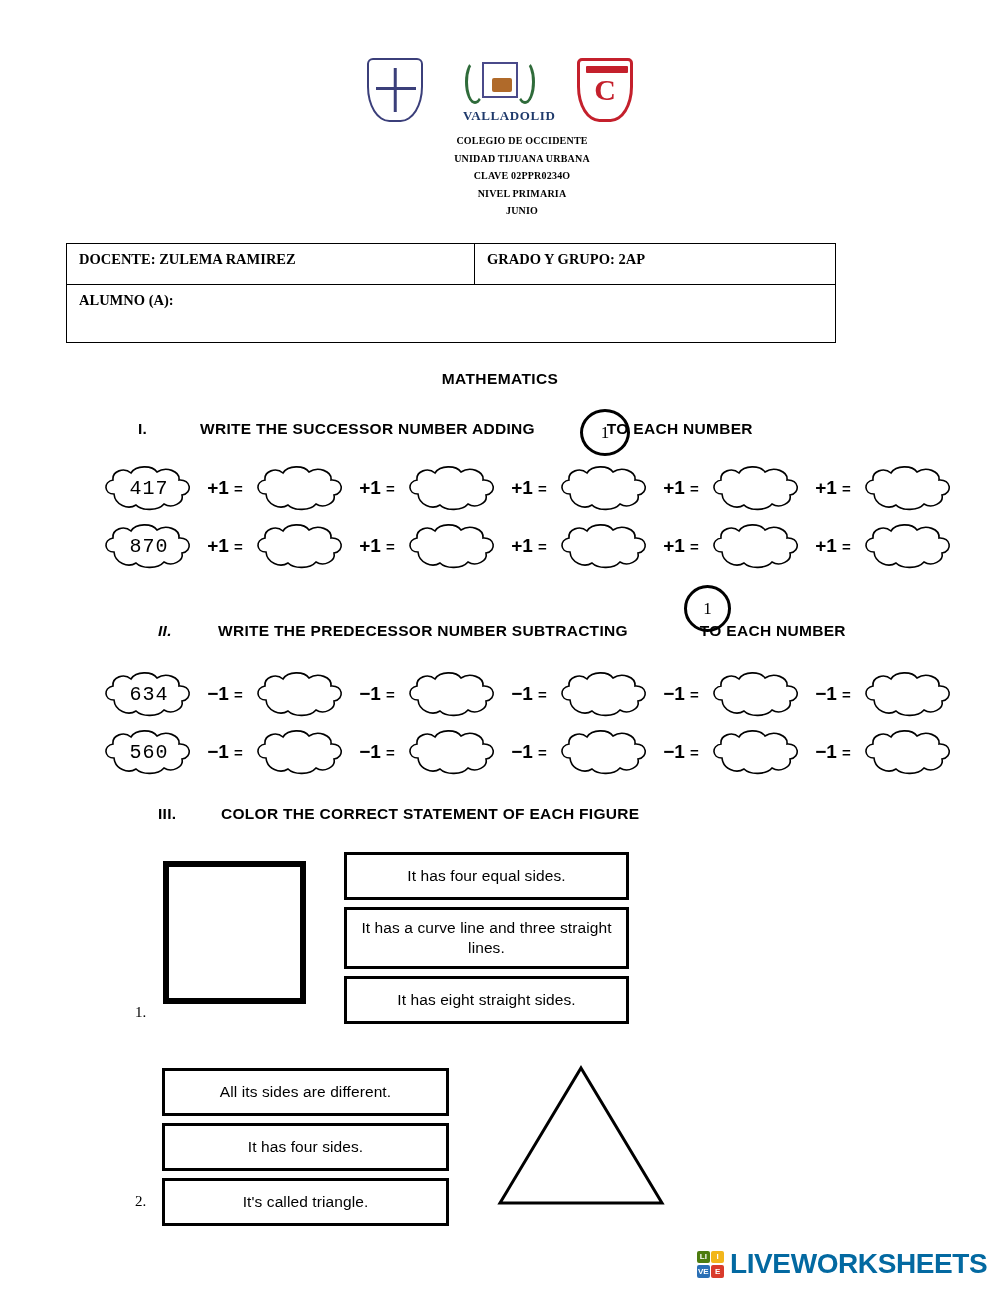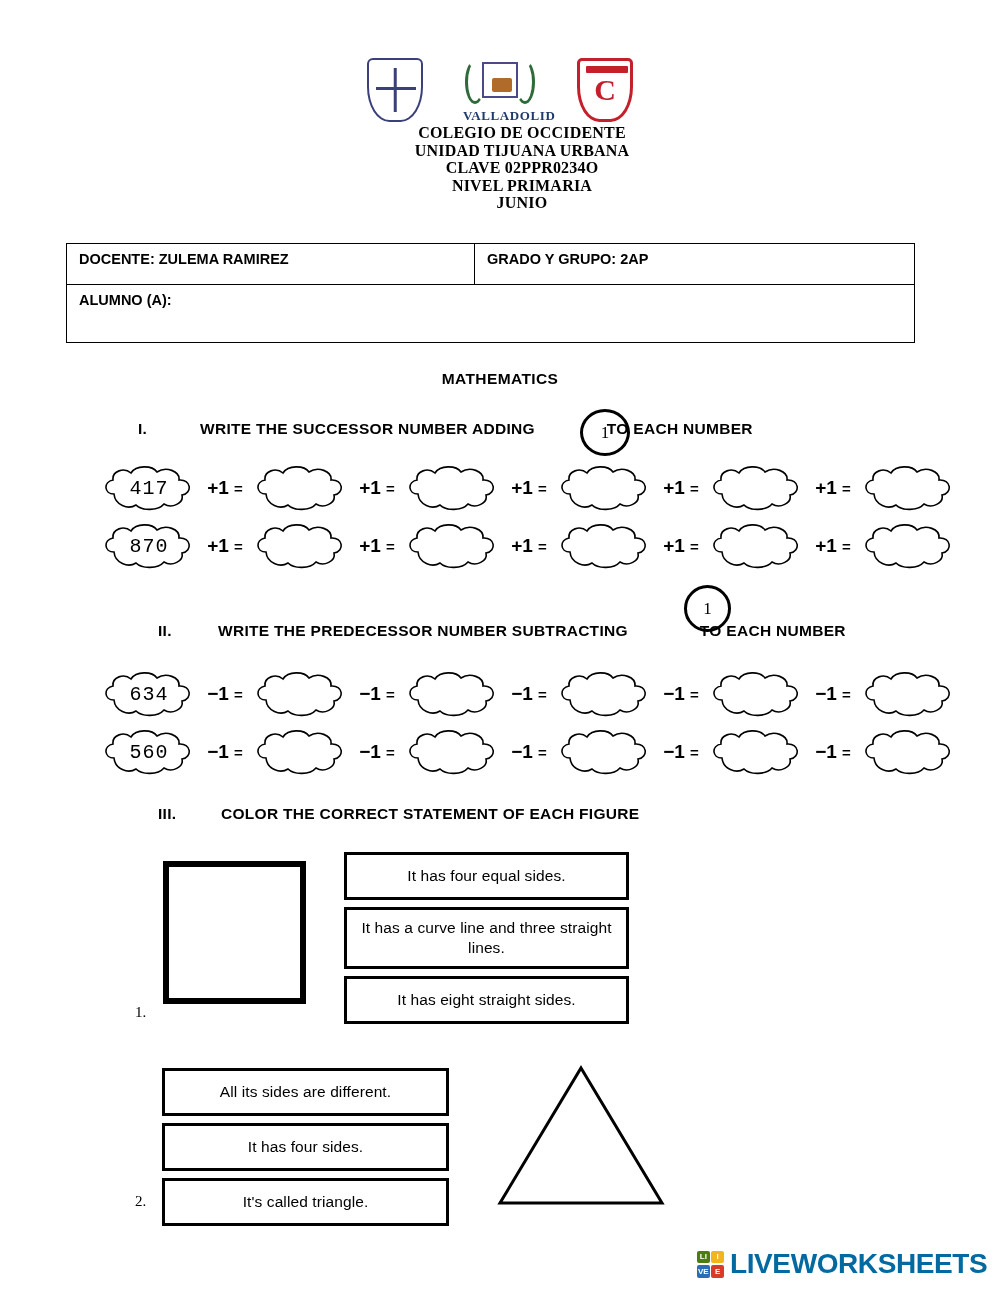--- a/index.html
+++ b/index.html
@@ -72,35 +72,35 @@
     font-family: "Liberation Serif", serif;
     font-size: 30px; font-weight: bold; color: #c4202c;
   }
   .logo-shield-red .cap {
     position: absolute; left: 6px; top: 5px; width: 42px; height: 7px;
     background: #c4202c; border-radius: 1px;
   }
 
   
   .school-head {
-    position: absolute; left: 0; top: 124px; width: 1000px;
+    position: absolute; left: 0; top: 132px; width: 1000px;
     text-align: center;
     font-family: "Liberation Serif", serif;
-    font-weight: bold; font-size: 16px; line-height: 17.5px;
+    font-weight: bold; font-size: 10px; line-height: 17.5px;
     letter-spacing: .2px;
     padding-left: 44px;
   }
 
   
   .info-table {
     position: absolute; left: 66px; top: 243px;
-    width: 849px;
+    width: 770px;
     border: 1.5px solid #000;
     border-collapse: collapse;
-    font-family: Liberation Sans, sans-serif;
+    font-family: Liberation Serif, serif;
     font-weight: bold; font-size: 14.5px;
   }
   .info-table td {
     border: 1.5px solid #000;
     padding: 7px 0 7px 12px;
     vertical-align: top;
   }
   .row1 td { height: 41px; }
   .row2 td { height: 58px; }
   .cell-doc { width: 408px; }
@@ -115,21 +115,21 @@
   
   .section-head {
     position: absolute;
     font-weight: bold; font-size: 15.5px; letter-spacing: .3px;
     white-space: nowrap;
   }
   .sec-num { display: inline-block; }
   .sec1 { left: 138px; top: 420px; }
   .sec1 .sec-num { width: 62px; }
   .sec2 { left: 158px; top: 622px; }
-  .sec2 .sec-num { width: 60px; }
+  .sec2 .sec-num { width: 60px; font-style: italic; }
   .sec3 { left: 158px; top: 805px; }
   .sec3 .sec-num { width: 63px; }
 
   .circle-one {
     position: absolute;
     border: 3.5px solid #000;
     border-radius: 50%;
     display: flex; align-items: center; justify-content: center;
     font-family: "Liberation Serif", serif;
     font-weight: normal; font-size: 17px;

